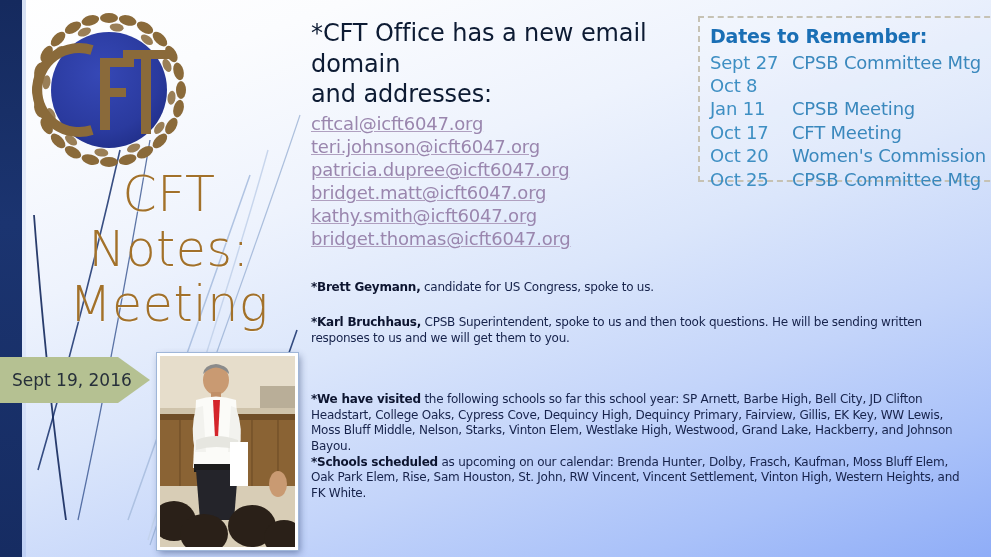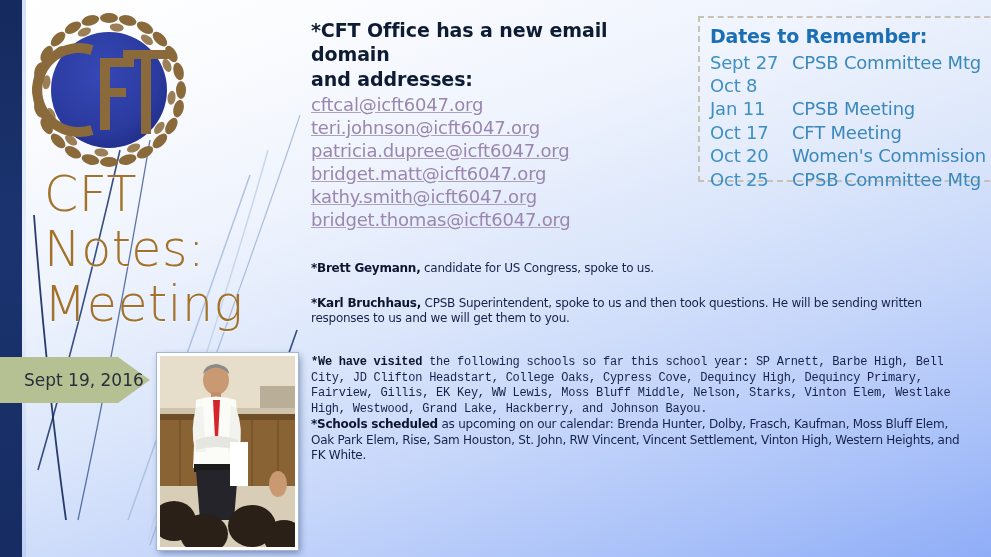--- a/index.html
+++ b/index.html
@@ -26,64 +26,65 @@
   .swoosh-layer{position:absolute;left:0;top:0;width:991px;height:557px;pointer-events:none;}
   
   .logo{position:absolute;left:24px;top:6px;width:170px;height:168px;}
   
   .title{
     position:absolute;left:44px;top:168px;width:250px;
     font-family:"DejaVu Sans","Liberation Sans",sans-serif;
     font-weight:300;font-size:49px;line-height:1.12;
     color:#a2712a;letter-spacing:.5px;
     text-shadow:0 1px 0 rgba(255,255,255,.55);
+    text-align:center;
   }
   
   .date-banner{
     position:absolute;left:0px;top:357px;width:150px;height:46px;
     background:#b5c192;display:flex;align-items:center;
     -webkit-clip-path:polygon(0 0,118px 0,150px 50%,118px 100%,0 100%);
     clip-path:polygon(0 0,118px 0,150px 50%,118px 100%,0 100%);
   }
   .date-banner span{
-    padding-left:24px;font-size:17px;color:#27303a;
+    padding-left:12px;font-size:17px;color:#27303a;
     font-family:"DejaVu Sans","Liberation Sans",sans-serif;font-weight:400;
   }
   
   .photo{
     position:absolute;left:157px;top:353px;width:141px;height:197px;
     border:3px solid #ffffff;box-sizing:border-box;
     box-shadow:0 0 0 1px #9fb6d8, 2px 3px 7px rgba(20,40,90,.45);
     overflow:hidden;background:#cbb99b;
   }
   .photo svg{display:block;}
   
   .content{
     position:absolute;left:311px;top:18px;width:660px;
     color:#11204a;
   }
   .email-head{
-    font-size:19px;font-weight:bold;line-height:1.28;
+    font-size:24px;font-weight:normal;line-height:1.28;
     color:#0d1b33;letter-spacing:-.1px;width:345px;
   }
   .email-list{margin-top:2px;}
   .email-list a{
     display:block;font-size:18px;line-height:1.28;
     color:#9a86ae;text-decoration:underline;
     text-decoration-color:#b0a0c0;letter-spacing:-.2px;
   }
   .para{
     font-size:12px;line-height:1.30;letter-spacing:-.25px;
     color:#16224a;margin-top:15px;width:655px;
   }
   .para b{font-weight:bold;color:#0d1530;}
   .para.tight{margin-top:0px;}
   #p-brett{margin-top:30px;}
   #p-karl{margin-top:19px;}
-  #p-visited{margin-top:28px;font-family:Liberation Mono, monospace;}
+  #p-visited{margin-top:46px;}
   
   .dates-box{
     position:absolute;left:698px;top:16px;width:302px;height:166px;
     border:2px dashed #c6c2b4;box-sizing:border-box;padding:6px 0 0 10px;
     background:rgba(255,255,255,0.10);
   }
   .dates-title{
     font-size:19px;font-weight:bold;color:#1a6fb5;line-height:1.35;
     letter-spacing:-.2px;margin-bottom:1px;
   }

